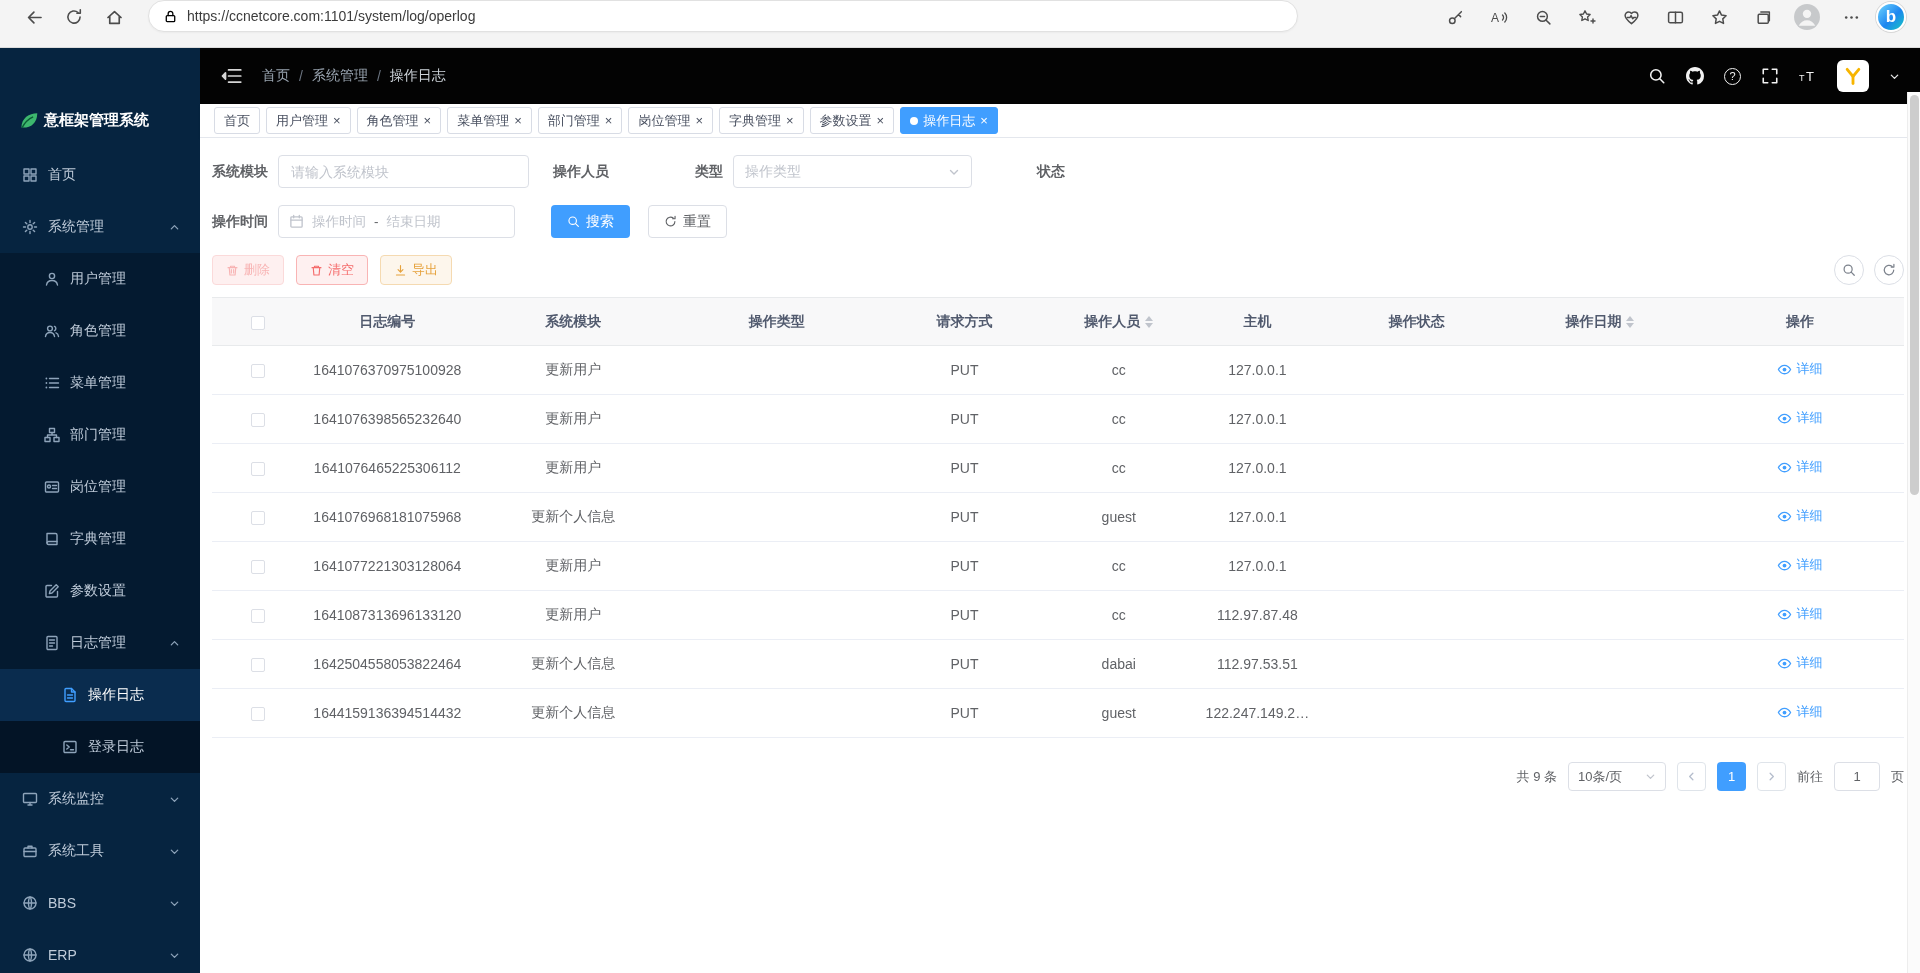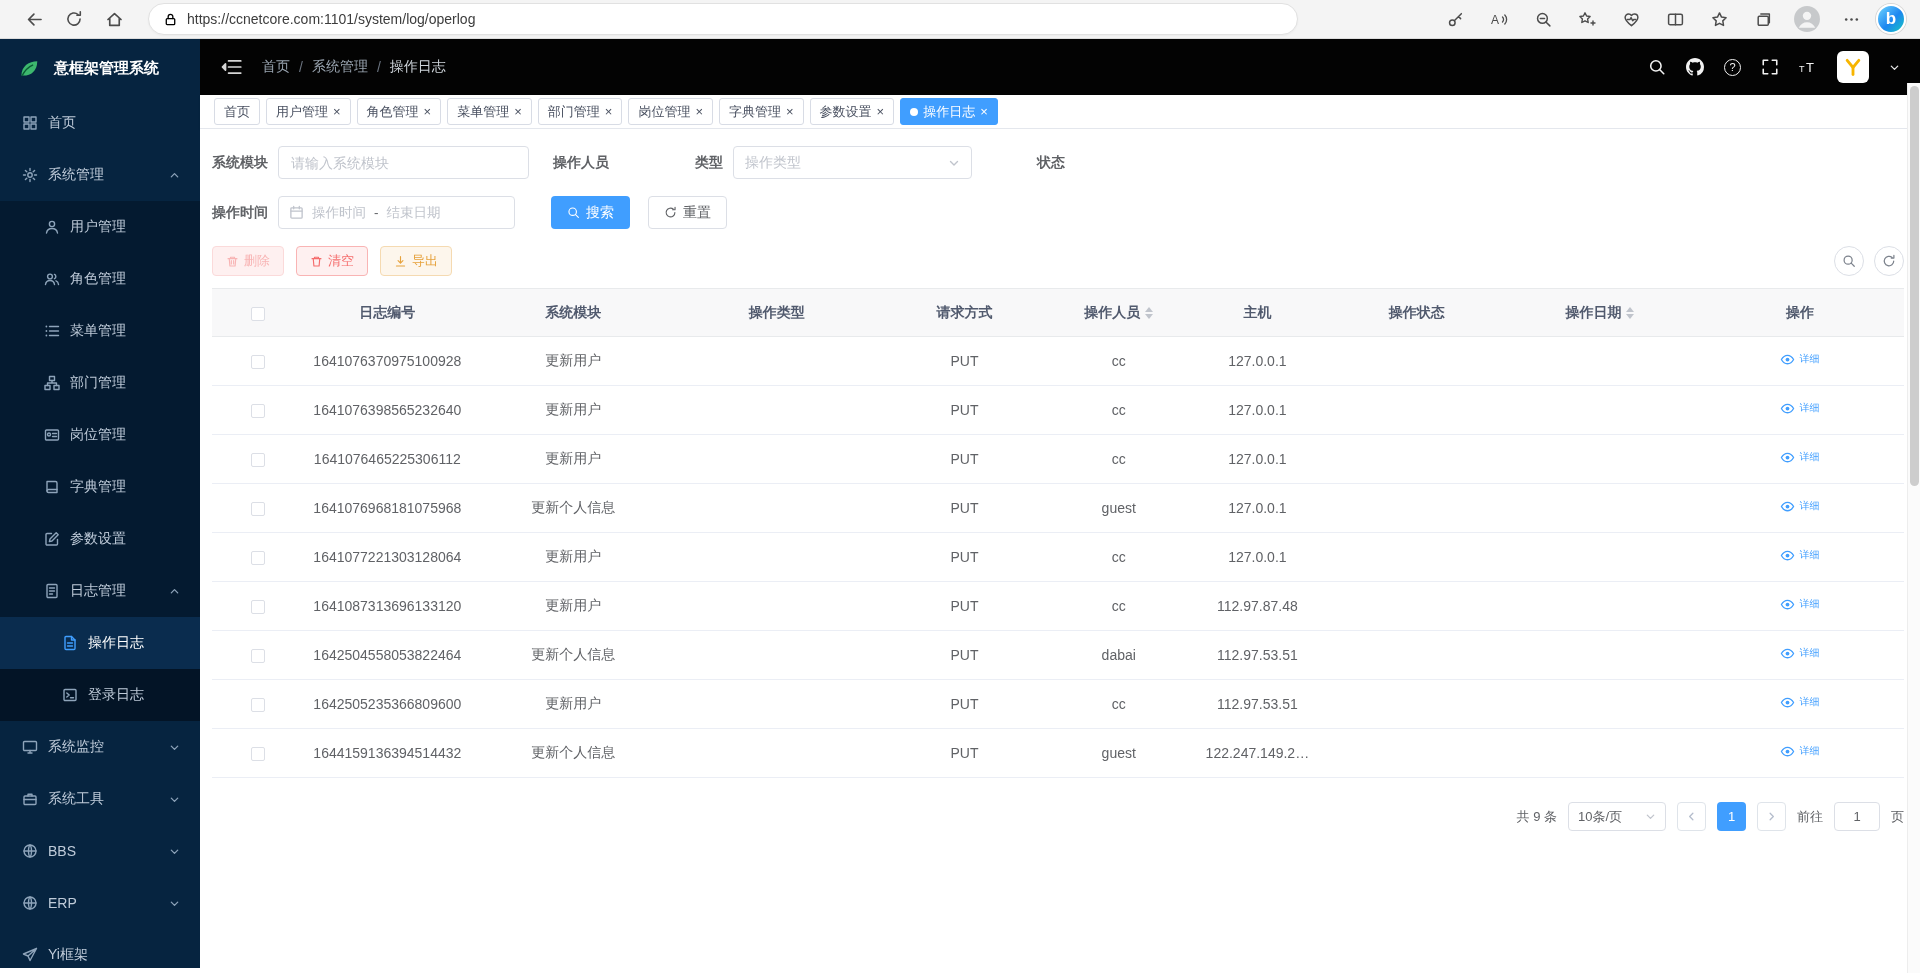--- a/index.html
+++ b/index.html
@@ -4,34 +4,34 @@
 <style>
   * { margin:0; padding:0; box-sizing:border-box; }
   html,body { width:1920px; height:973px; overflow:hidden; }
   body { font-family:"Liberation Sans","DejaVu Sans",sans-serif; background:#fff; position:relative; }
 
   
   svg.ic { fill:none; stroke:currentColor; stroke-width:1.4; stroke-linecap:round; stroke-linejoin:round; display:block; }
   svg.fillic { fill:currentColor; stroke:none; display:block; }
 
   
-  .browser { height:39px; background:#f4f4f4; border-bottom:1px solid #dcdcdc; display:flex; align-items:center; padding:0 14px; }
+  .browser { height:48px; background:#f4f4f4; border-bottom:1px solid #dcdcdc; display:flex; align-items:flex-start; padding:0 14px; }
   .b-icon { width:40px; height:34px; border-radius:6px; display:flex; align-items:center; justify-content:center; color:#4c4c4c; flex:0 0 auto; cursor:pointer; }
   .addr { flex:0 0 1150px; height:32px; margin-left:14px; background:#fff; border:1px solid #e1e1e1; border-radius:16px; display:flex; align-items:center; gap:9px; padding:0 14px; box-shadow:0 1px 2px rgba(0,0,0,.04); cursor:text; }
   .addr .url { font-size:14px; color:#3c3c3c; white-space:nowrap; }
   .b-right { margin-left:auto; display:flex; align-items:center; gap:6px; }
   .b-right .b-icon { width:38px; color:#4c4c4c; }
   .bing { width:30px; height:30px; border-radius:50%; background:linear-gradient(135deg,#6fd6ff 0%,#1d86f0 55%,#16c7c0 100%); color:#fff; font-weight:bold; font-size:17px; display:flex; align-items:center; justify-content:center; border:2px solid #fff; box-shadow:0 0 0 1px #d7d7d7; cursor:pointer; }
 
   
   .app { display:flex; height:929px; position:relative; }
 
   
   .sidebar { width:200px; background:#062440; flex:0 0 200px; overflow:hidden; }
-  .logo { height:58px; display:flex; align-items:center; gap:14px; padding-left:18px; color:#fff; font-size:15px; font-weight:bold; white-space:nowrap; }
+  .logo { height:58px; display:flex; align-items:center; gap:4px; padding-left:18px; color:#fff; font-size:15px; font-weight:bold; white-space:nowrap;margin-top:43px; }
   .mi { height:52px; display:flex; align-items:center; gap:10px; padding-left:22px; padding-right:6px; color:#bfcbd9; font-size:14px; cursor:pointer; white-space:nowrap; }
   .mi .mic { width:16px; height:16px; color:#8ea4ba; flex:0 0 auto; }
   .mi .mcaret { margin-left:auto; margin-right:14px; color:#8ea4ba; width:11px; height:11px; }
   .mi .mcaret.up { transform:rotate(180deg); }
   .mi.sub1 { padding-left:44px; background:#041a30; }
   .mi.sub2 { padding-left:62px; background:#031426; }
   .mi.active { color:#fff; background:#0a2c4e; }
   .mi.active .mic { color:#409eff; }
 
   
@@ -83,21 +83,21 @@
 
   
   table.grid { width:100%; border-collapse:collapse; table-layout:fixed; }
   table.grid thead th { height:48px; background:#f8f8f9; color:#515a6e; font-size:14px; font-weight:bold; border-top:1px solid #e8eaec; border-bottom:1px solid #e8eaec; text-align:center; white-space:nowrap; }
   table.grid tbody td { height:49px; border-bottom:1px solid #ebeef5; font-size:14px; color:#606266; text-align:center; white-space:nowrap; overflow:hidden; text-overflow:ellipsis; }
   .cb { width:14px; height:14px; border:1px solid #dcdfe6; border-radius:2px; display:inline-block; background:#fff; vertical-align:middle; cursor:pointer; }
   .sort { display:inline-flex; flex-direction:column; margin-left:5px; vertical-align:middle; }
   .sort i { width:0; height:0; border-left:4px solid transparent; border-right:4px solid transparent; display:block; }
   .sort .su { border-bottom:5px solid #c0c4cc; margin-bottom:2px; }
   .sort .sd { border-top:5px solid #c0c4cc; }
-  .detail { display:inline-flex; gap:4px; color:#409eff; font-size:10px; cursor:pointer; text-decoration:none; }
+  .detail { display:inline-flex; align-items:center; gap:4px; color:#409eff; font-size:13px; cursor:pointer; text-decoration:none; }
   .detail .bic { width:15px; height:15px; }
 
   
   .pager { display:flex; align-items:center; justify-content:flex-end; gap:11px; margin-top:24px; font-size:13px; color:#606266; padding-bottom:30px; }
   .psize { width:98px; height:29px; border:1px solid #dcdfe6; border-radius:4px; display:flex; align-items:center; justify-content:space-between; padding:0 9px; color:#606266; cursor:pointer; background:#fff; }
   .psize .scaret { width:11px; height:11px; color:#c0c4cc; }
   .pbtn { width:29px; height:29px; border:1px solid #dfe4ea; border-radius:4px; background:#fff; color:#b4bccc; display:flex; align-items:center; justify-content:center; cursor:pointer; }
   .pbtn .bic { width:11px; height:11px; }
   .pcur { width:29px; height:29px; border-radius:4px; background:#409eff; color:#fff; display:flex; align-items:center; justify-content:center; font-size:13px; cursor:pointer; }
   .goto-input { width:46px; height:29px; border:1px solid #dcdfe6; border-radius:4px; text-align:center; font-size:13px; color:#606266; outline:none; font-family:inherit; }
@@ -674,54 +674,36 @@
             <td><a class="detail">
                   <svg class="ic bic" viewBox="0 0 16 16" stroke-width="1.2">
                     <path d="M1.5 8S4 3.5 8 3.5 14.5 8 14.5 8 12 12.5 8 12.5 1.5 8 1.5 8z"></path>
                     <circle cx="8" cy="8" r="2" fill="currentColor" stroke="none"></circle>
                   </svg>
                   <span>详细</span>
                 </a></td>
           </tr>
           <tr>
             <td><span class="cb"></span></td>
-            <td>1642505235366809600</td>
-            <td>更新用户</td>
+            <td>1644159136394514432</td>
+            <td>更新个人信息</td>
             <td></td>
             <td>PUT</td>
-            <td>cc</td>
-            <td>112.97.53.51</td>
+            <td>guest</td>
+            <td>122.247.149.2…</td>
             <td></td>
             <td></td>
             <td><a class="detail">
                   <svg class="ic bic" viewBox="0 0 16 16" stroke-width="1.2">
                     <path d="M1.5 8S4 3.5 8 3.5 14.5 8 14.5 8 12 12.5 8 12.5 1.5 8 1.5 8z"></path>
                     <circle cx="8" cy="8" r="2" fill="currentColor" stroke="none"></circle>
                   </svg>
                   <span>详细</span>
                 </a></td>
           </tr>
-          <tr>
-            <td><span class="cb"></span></td>
-            <td>1644159136394514432</td>
-            <td>更新个人信息</td>
-            <td></td>
-            <td>PUT</td>
-            <td>guest</td>
-            <td>122.247.149.2…</td>
-            <td></td>
-            <td></td>
-            <td><a class="detail">
-                  <svg class="ic bic" viewBox="0 0 16 16" stroke-width="1.2">
-                    <path d="M1.5 8S4 3.5 8 3.5 14.5 8 14.5 8 12 12.5 8 12.5 1.5 8 1.5 8z"></path>
-                    <circle cx="8" cy="8" r="2" fill="currentColor" stroke="none"></circle>
-                  </svg>
-                  <span>详细</span>
-                </a></td>
-          </tr>
         </tbody>
       </table>
 
       <div class="pager">
         <span>共 9 条</span>
         <div class="psize">
           <span>10条/页</span>
           <svg class="ic scaret" viewBox="0 0 12 12">
               <path d="M2.5 4.5L6 8l3.5-3.5"></path>
             </svg>

